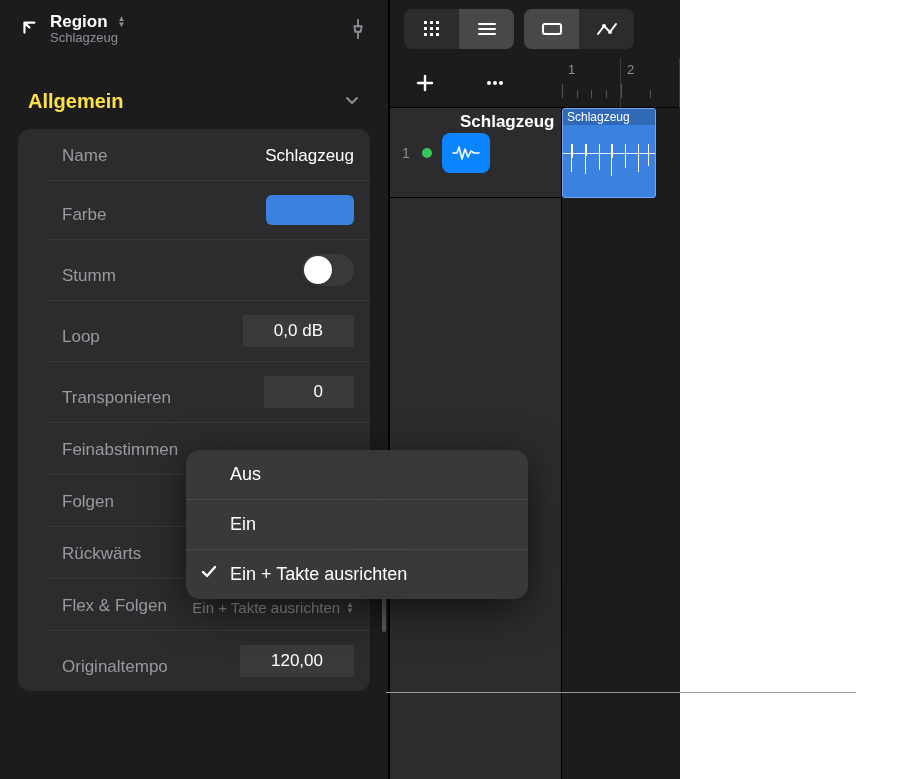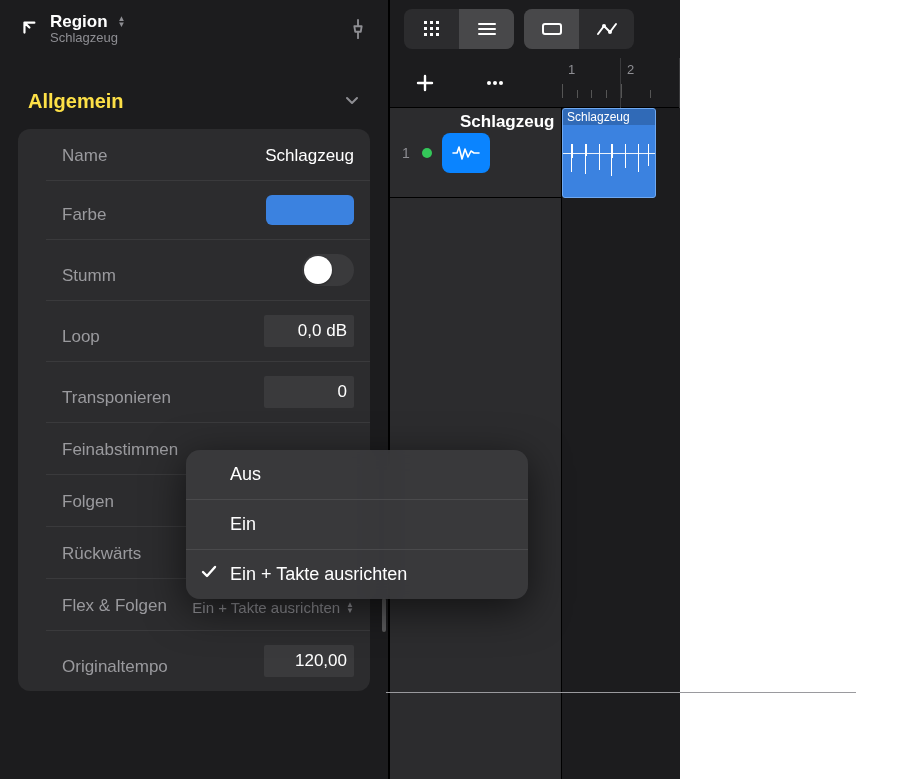--- a/index.html
+++ b/index.html
@@ -84,21 +84,21 @@
   }
   .toggle .knob {
     position:absolute; top:2px; left:2px;
     width:28px; height:28px; background:#fff; border-radius:50%;
     box-shadow:0 1px 2px rgba(0,0,0,0.4);
   }
   .value-pill {
     margin-left:auto;
     background:#3a3a3c;
     border-radius:2px;
-    padding:6px 7px;
+    padding:6px 31px;
     color:#fff; font-size:17px;
     min-width:90px; text-align:right;
   }
   .row-small-value {
     margin-left:auto; color:#8e8e93; font-size:15px;
     display:flex; align-items:center; gap:4px;
   }
   .row-small-value .updown { color:#8e8e93; }
 
   

